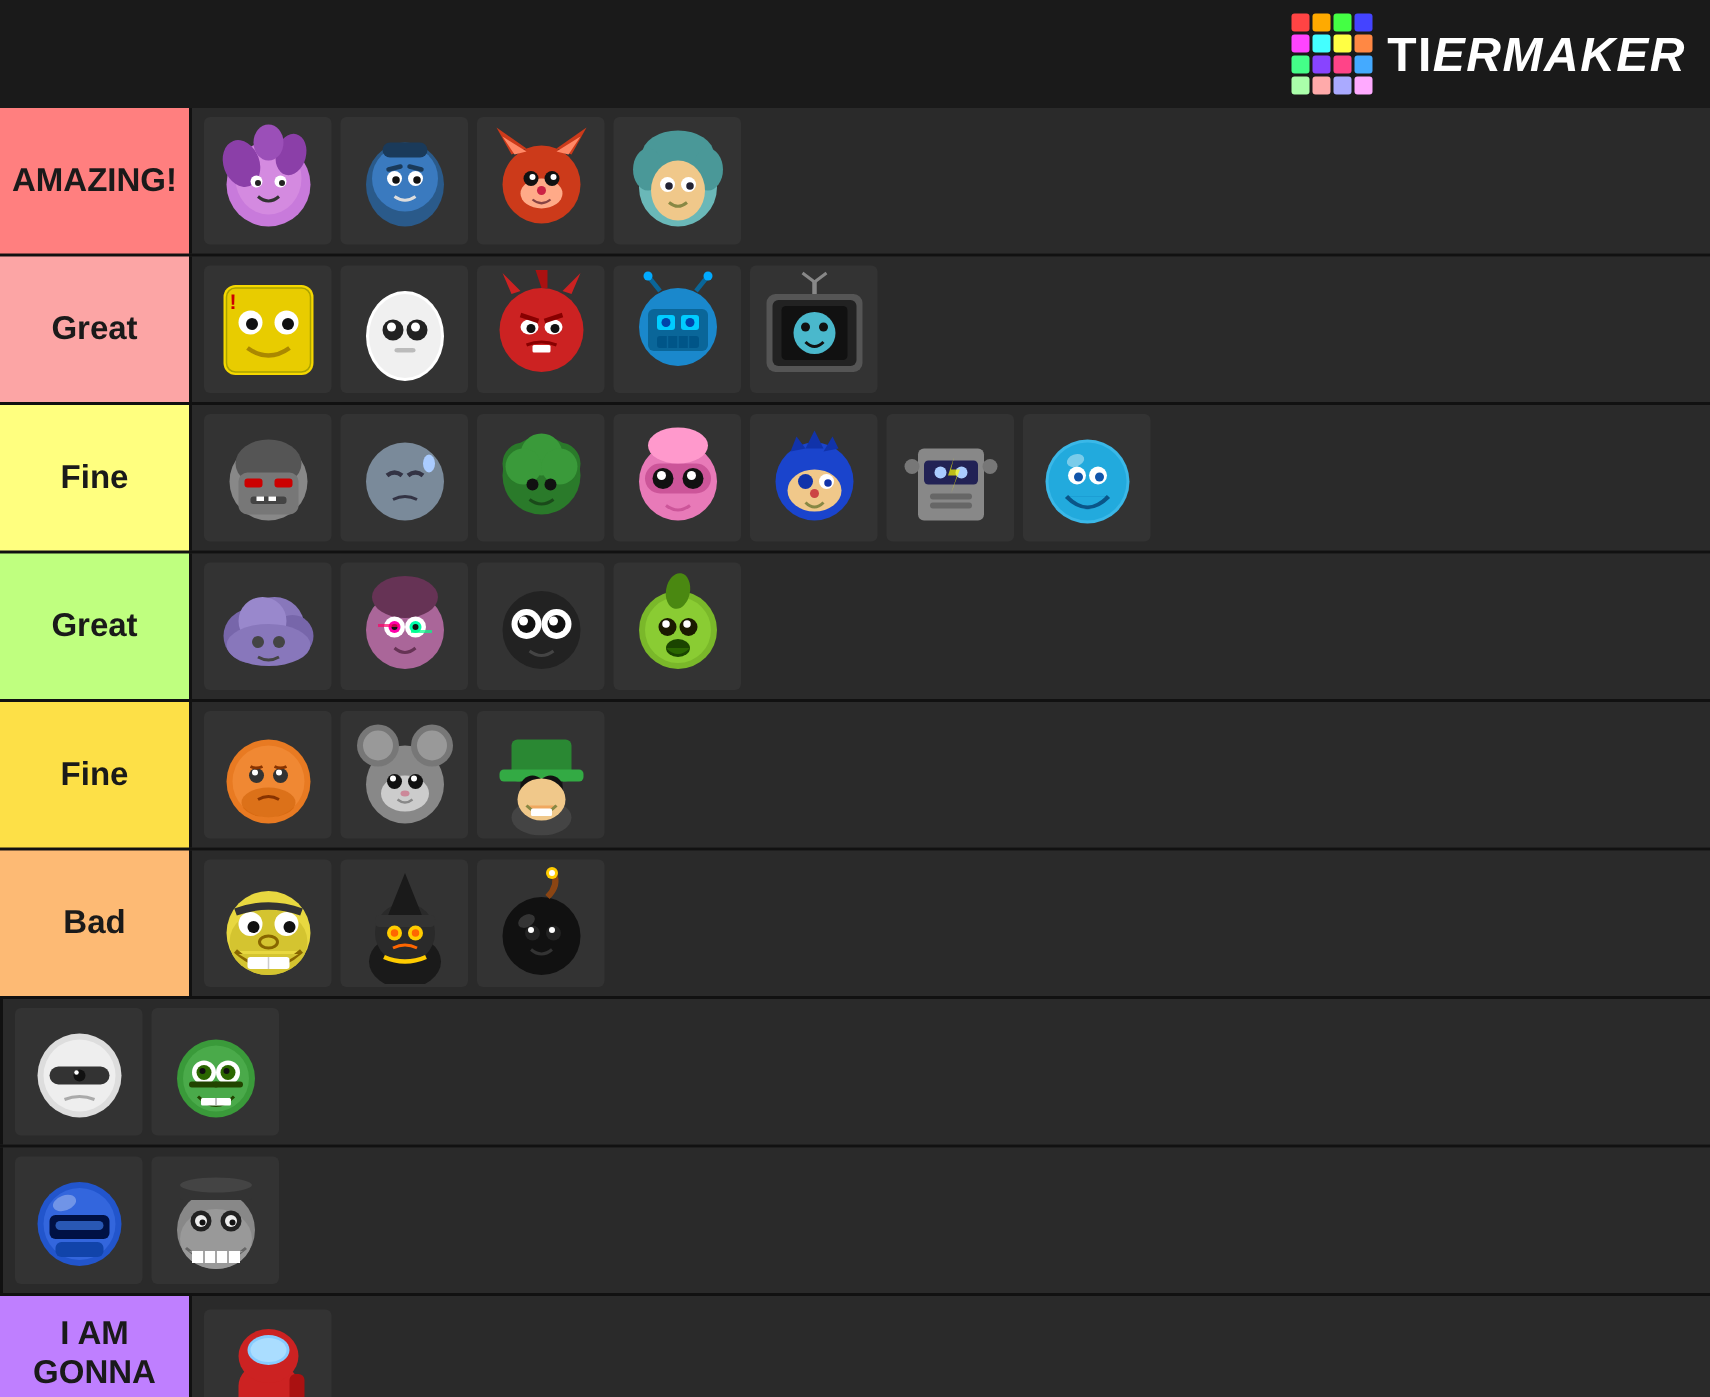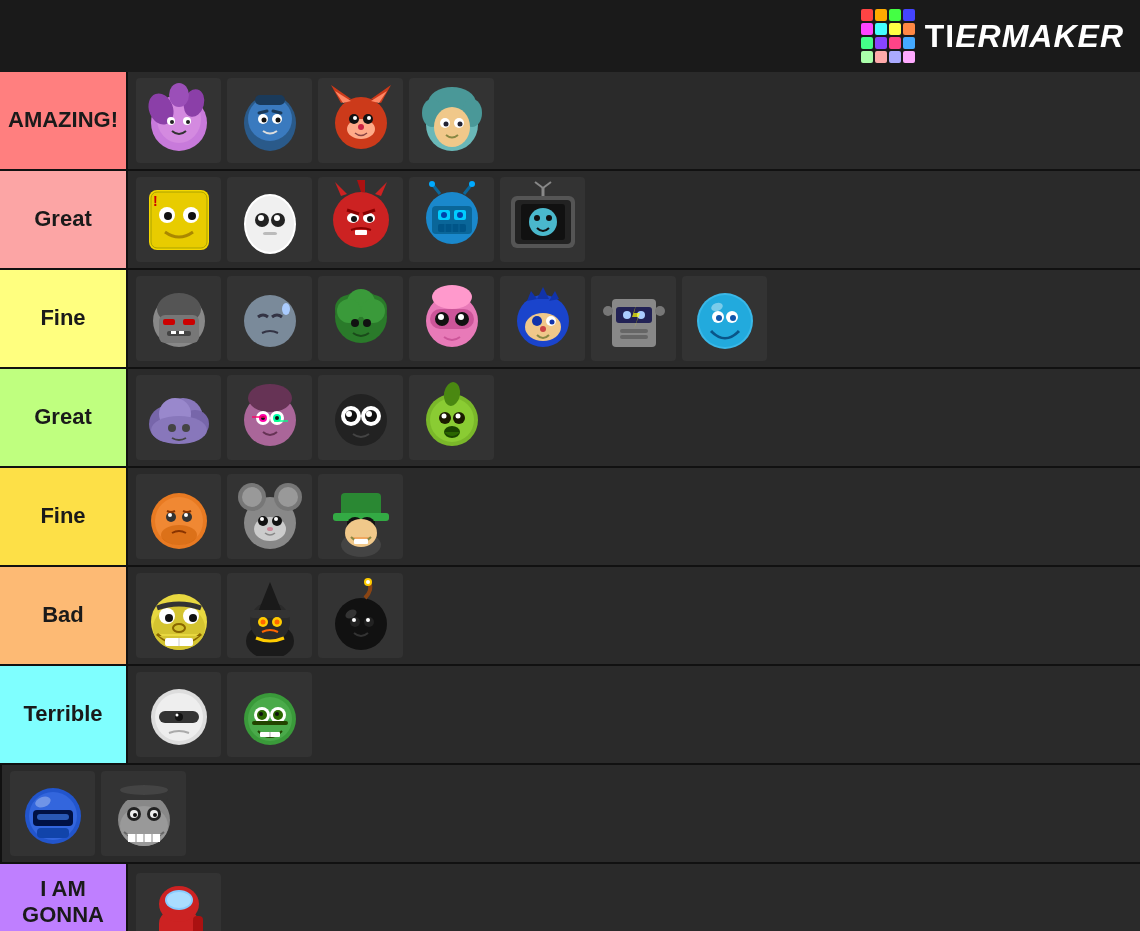--- a/index.html
+++ b/index.html
@@ -631,21 +631,20 @@
         <circle cx="48" cy="46" r="5" fill="#222"></circle>
         <circle cx="33" cy="44" r="2" fill="white"></circle>
         <circle cx="47" cy="44" r="2" fill="white"></circle>
         <path d="M33 57 Q40 63 47 57" stroke="#333" stroke-width="2" fill="none"></path>
       </svg>
     </div>
   </div>
 </div>
 
 <div class="tier-row">
-  <div class="tier-label tier-terrible">Terrible</div>
   <div class="tier-content">
 
     <div class="char-icon">
       <svg viewBox="0 0 80 80" class="char-svg">
         <circle cx="40" cy="42" r="28" fill="#ddd"></circle>
         <circle cx="40" cy="42" r="24" fill="#eee"></circle>
 
         <rect x="20" y="36" width="40" height="12" rx="6" fill="#333"></rect>
 
         <circle cx="40" cy="42" r="4" fill="#111"></circle>

